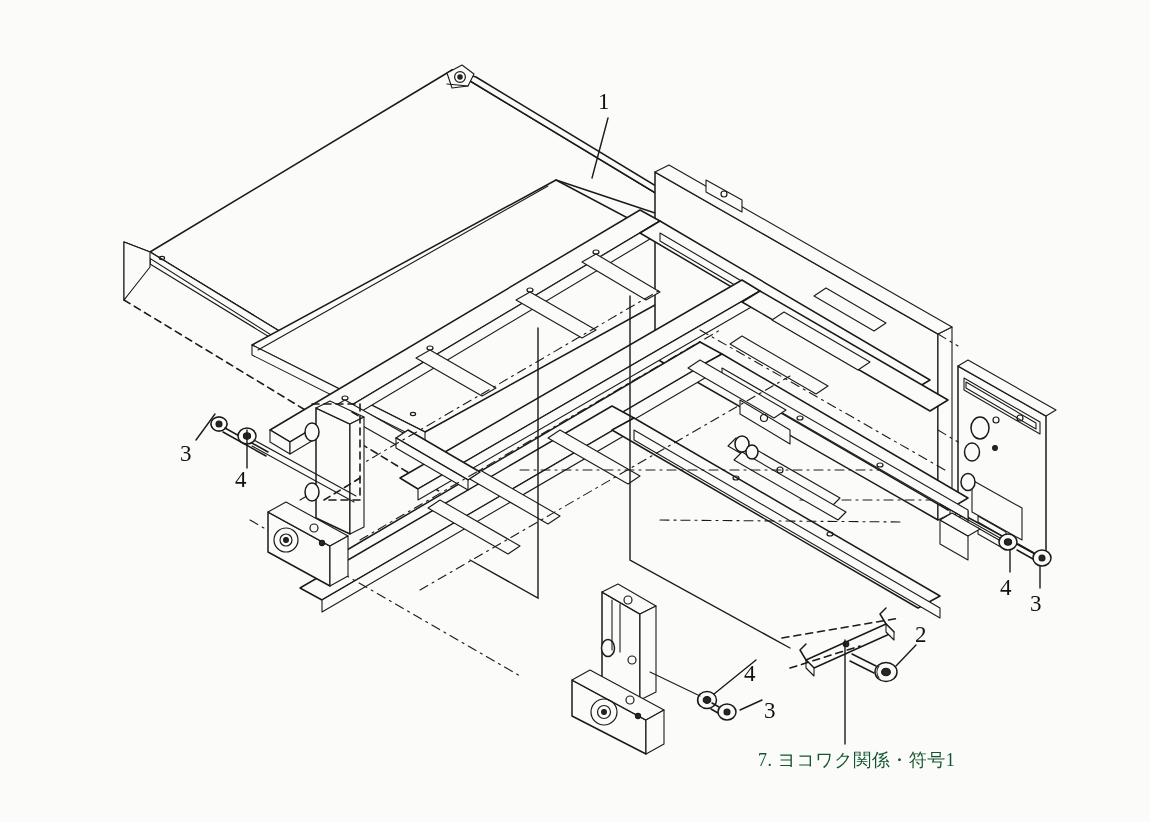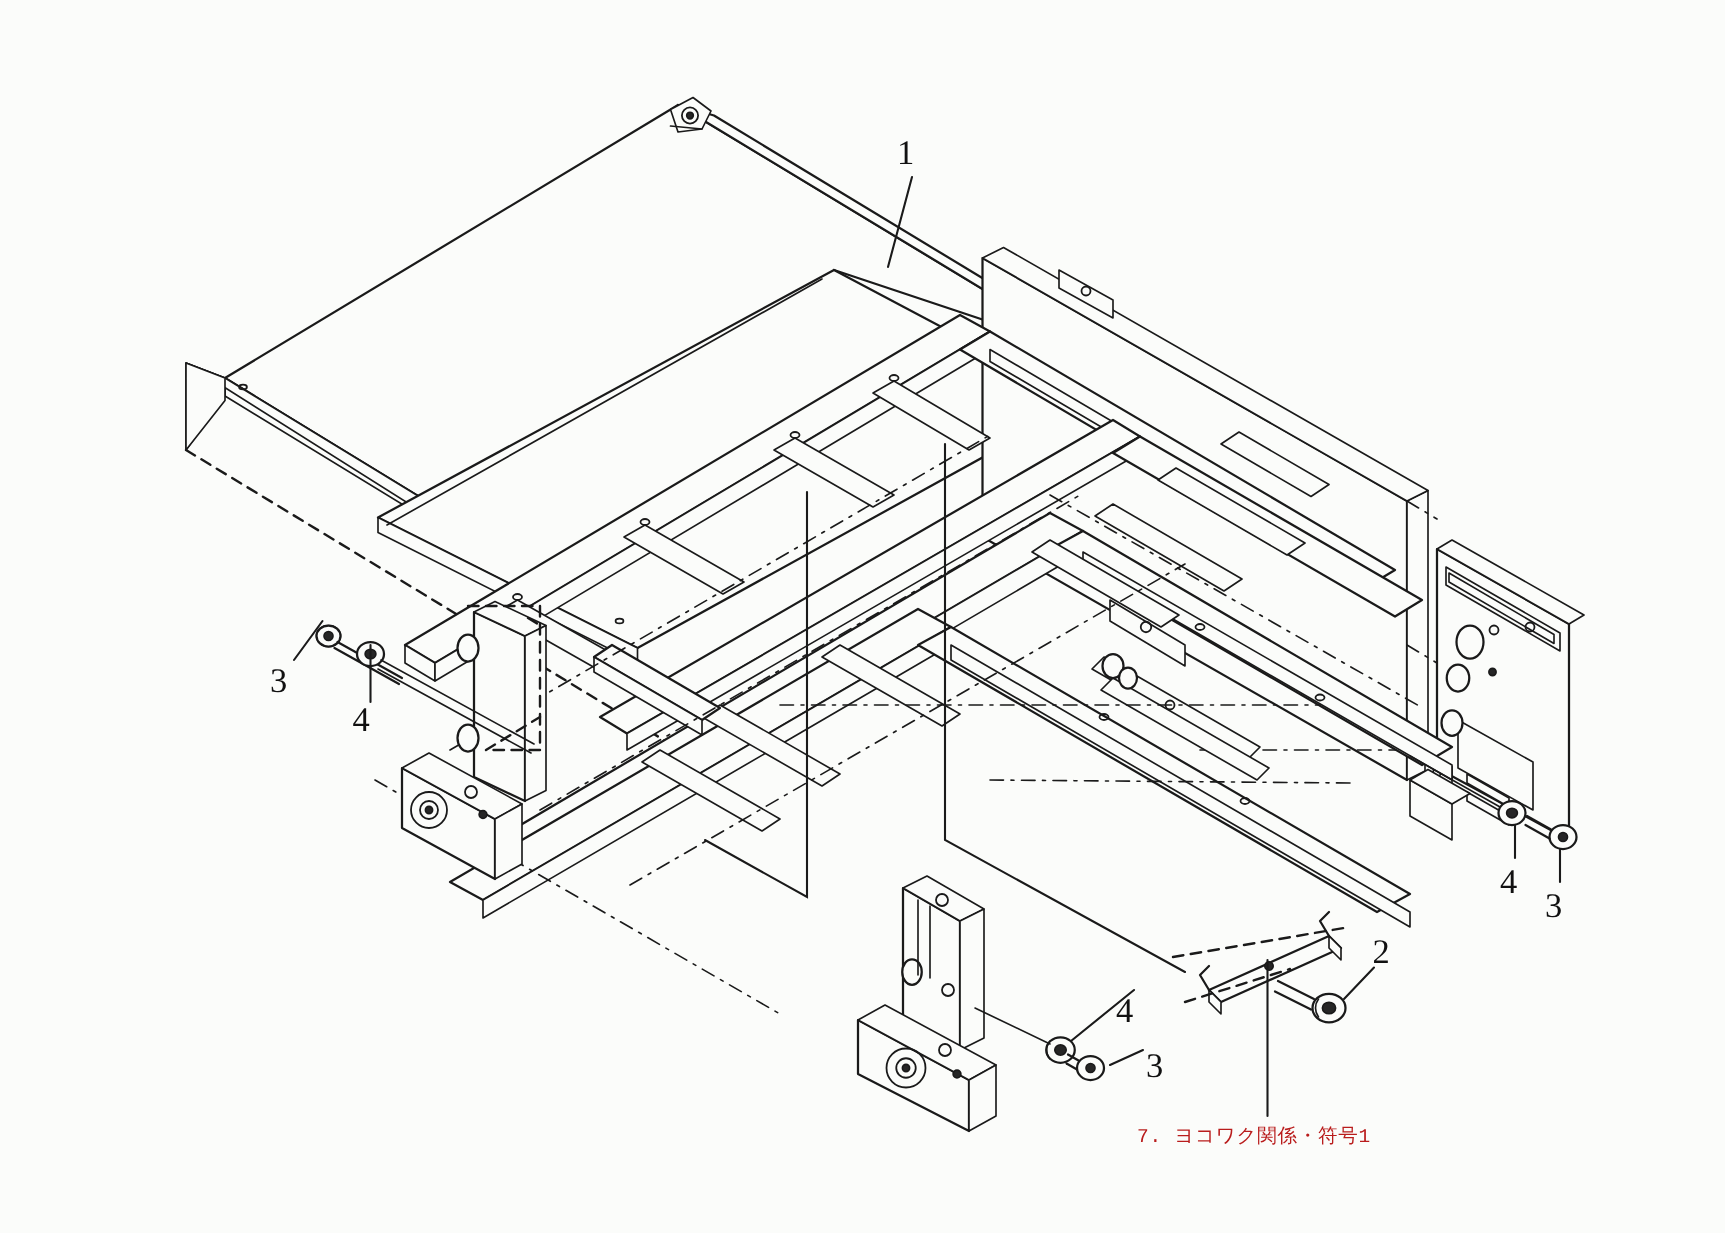--- a/index.html
+++ b/index.html
@@ -17,24 +17,24 @@
     position:absolute;
     font-family:"Liberation Serif", serif;
     font-size:23px;
     color:#111;
     line-height:1;
     white-space:nowrap;
     user-select:none;
   }
   .caption{
     position:absolute;
-    font-family:Liberation Mono, monospace;
-    font-size:13px;
+    font-family:Liberation Serif, serif;
+    font-size:18px;
     letter-spacing:0.5px;
-    color:#b91c1c;
+    color:#14532d;
     white-space:nowrap;
   }
 </style>
 </head>
 <body>
 
 <div id="stage">
 
   <svg id="drawing" viewBox="0 0 1150 822" xmlns="http://www.w3.org/2000/svg">
     <defs>

